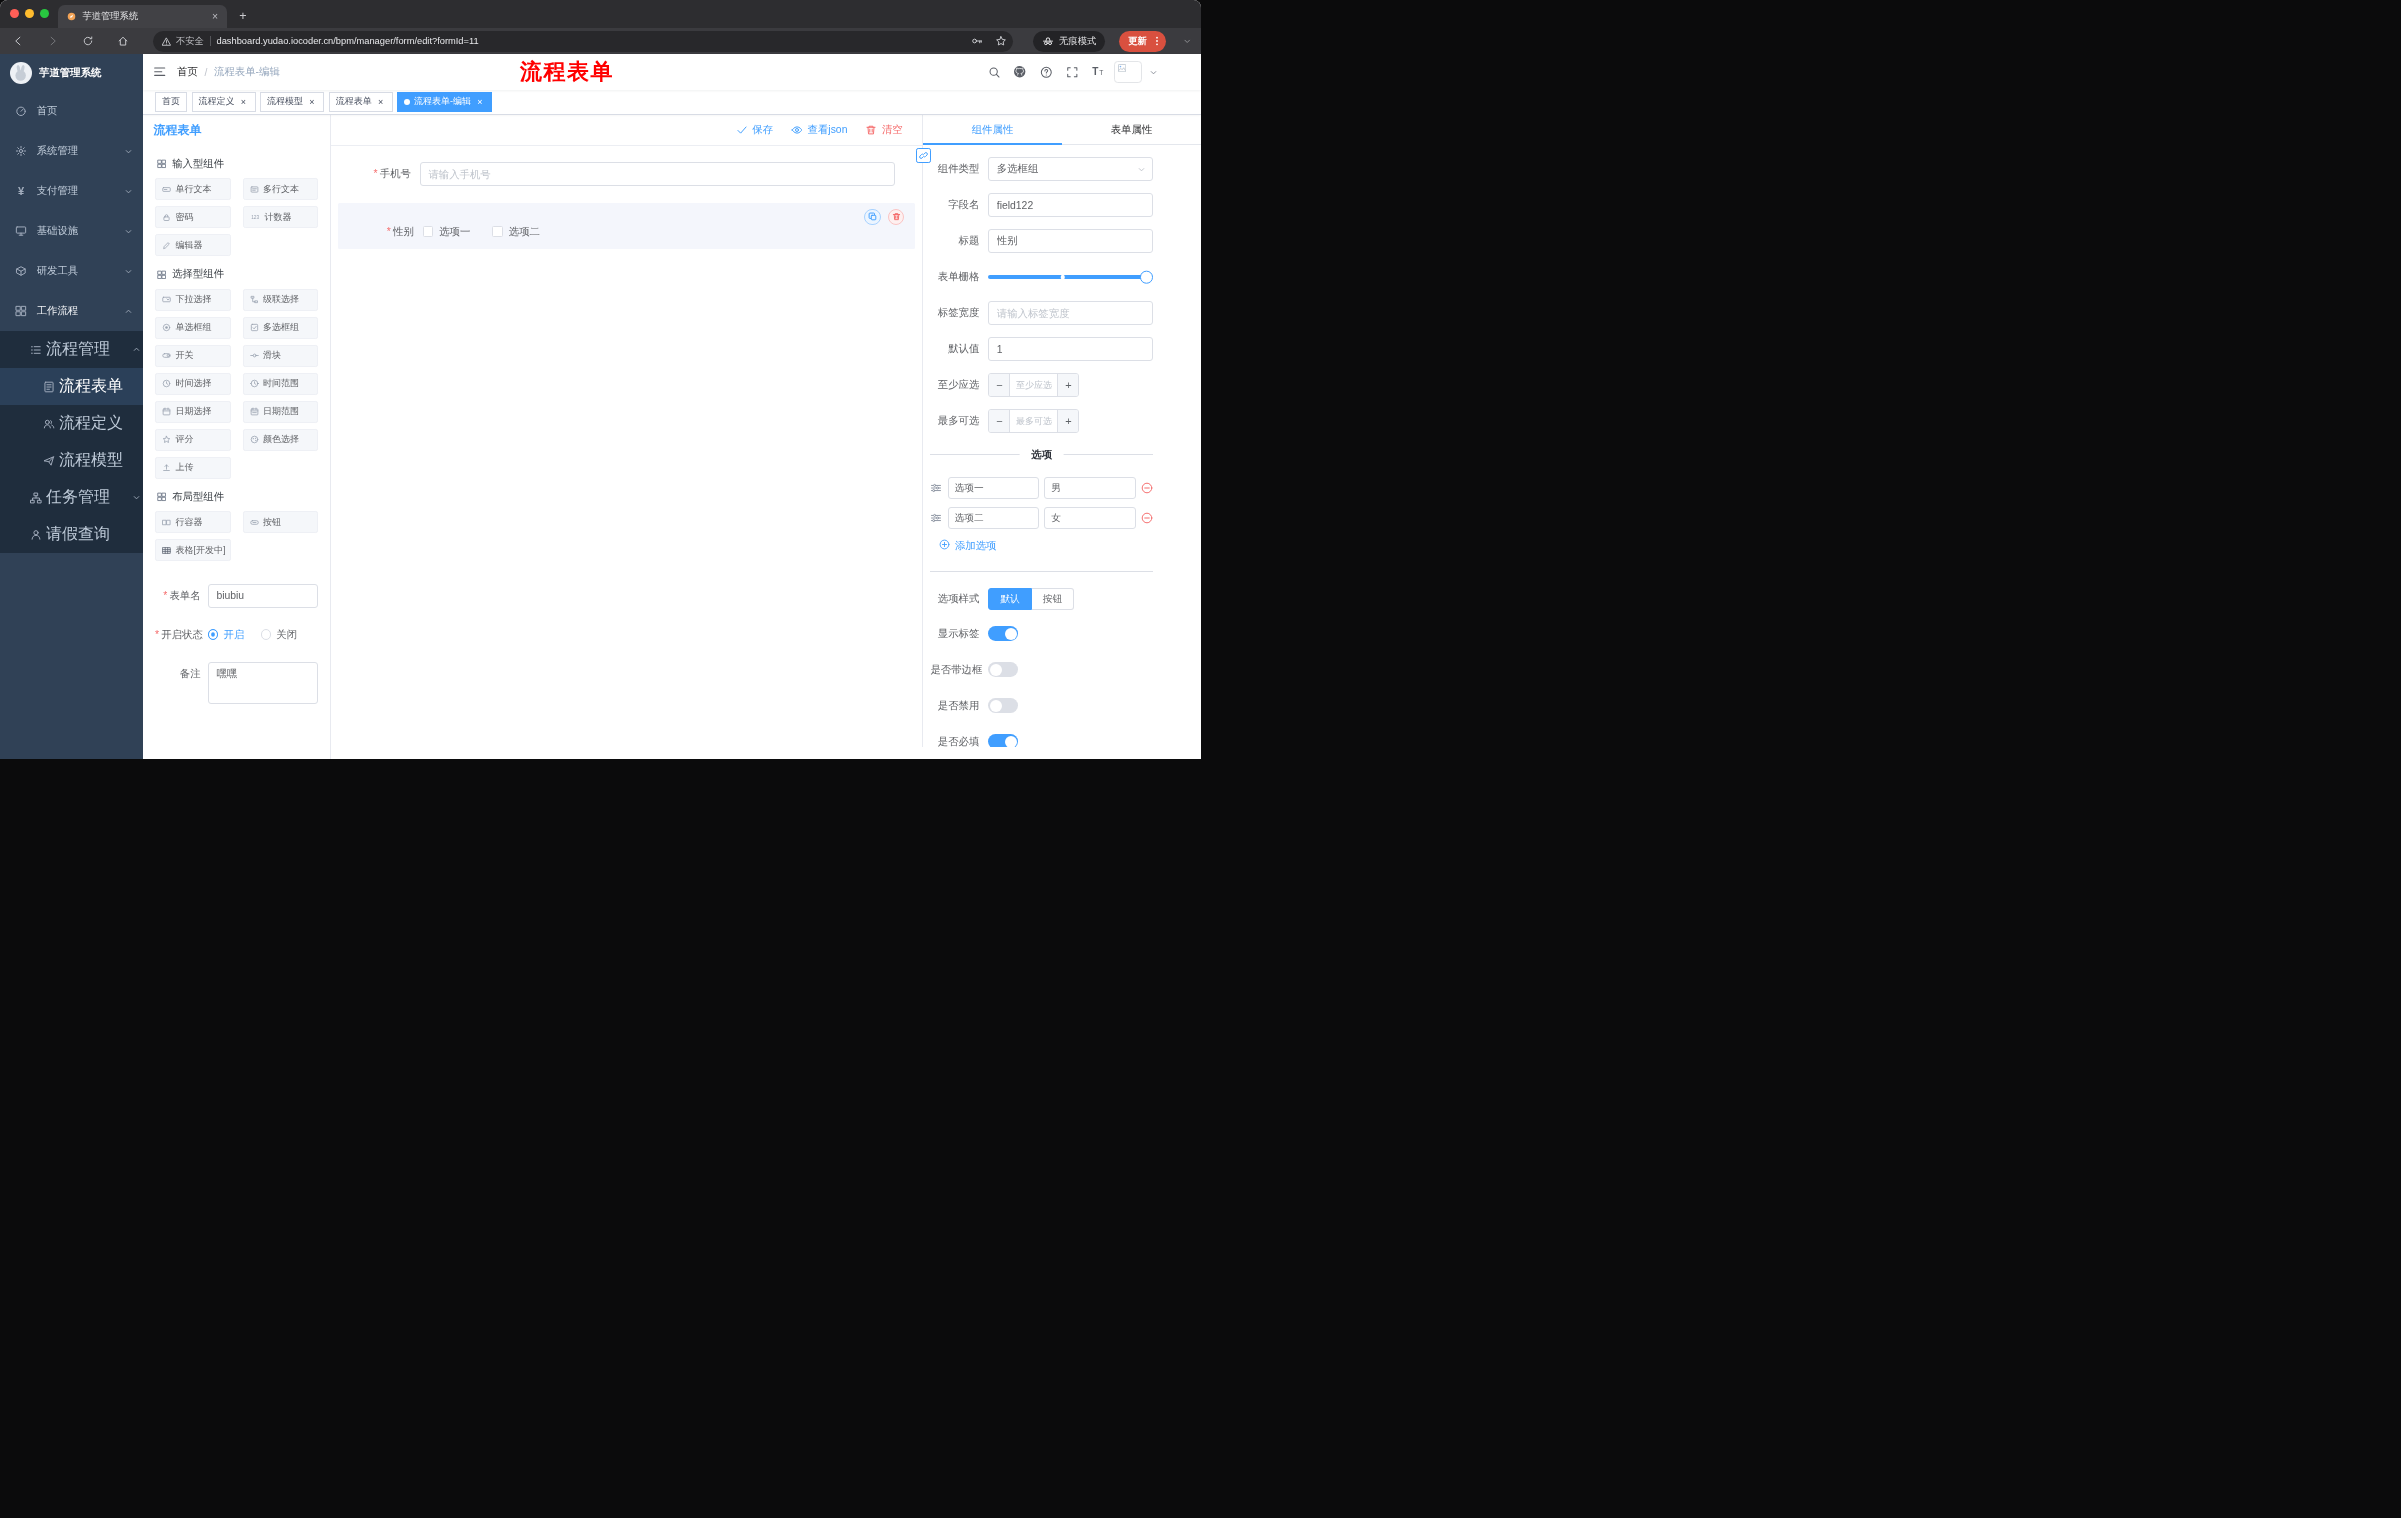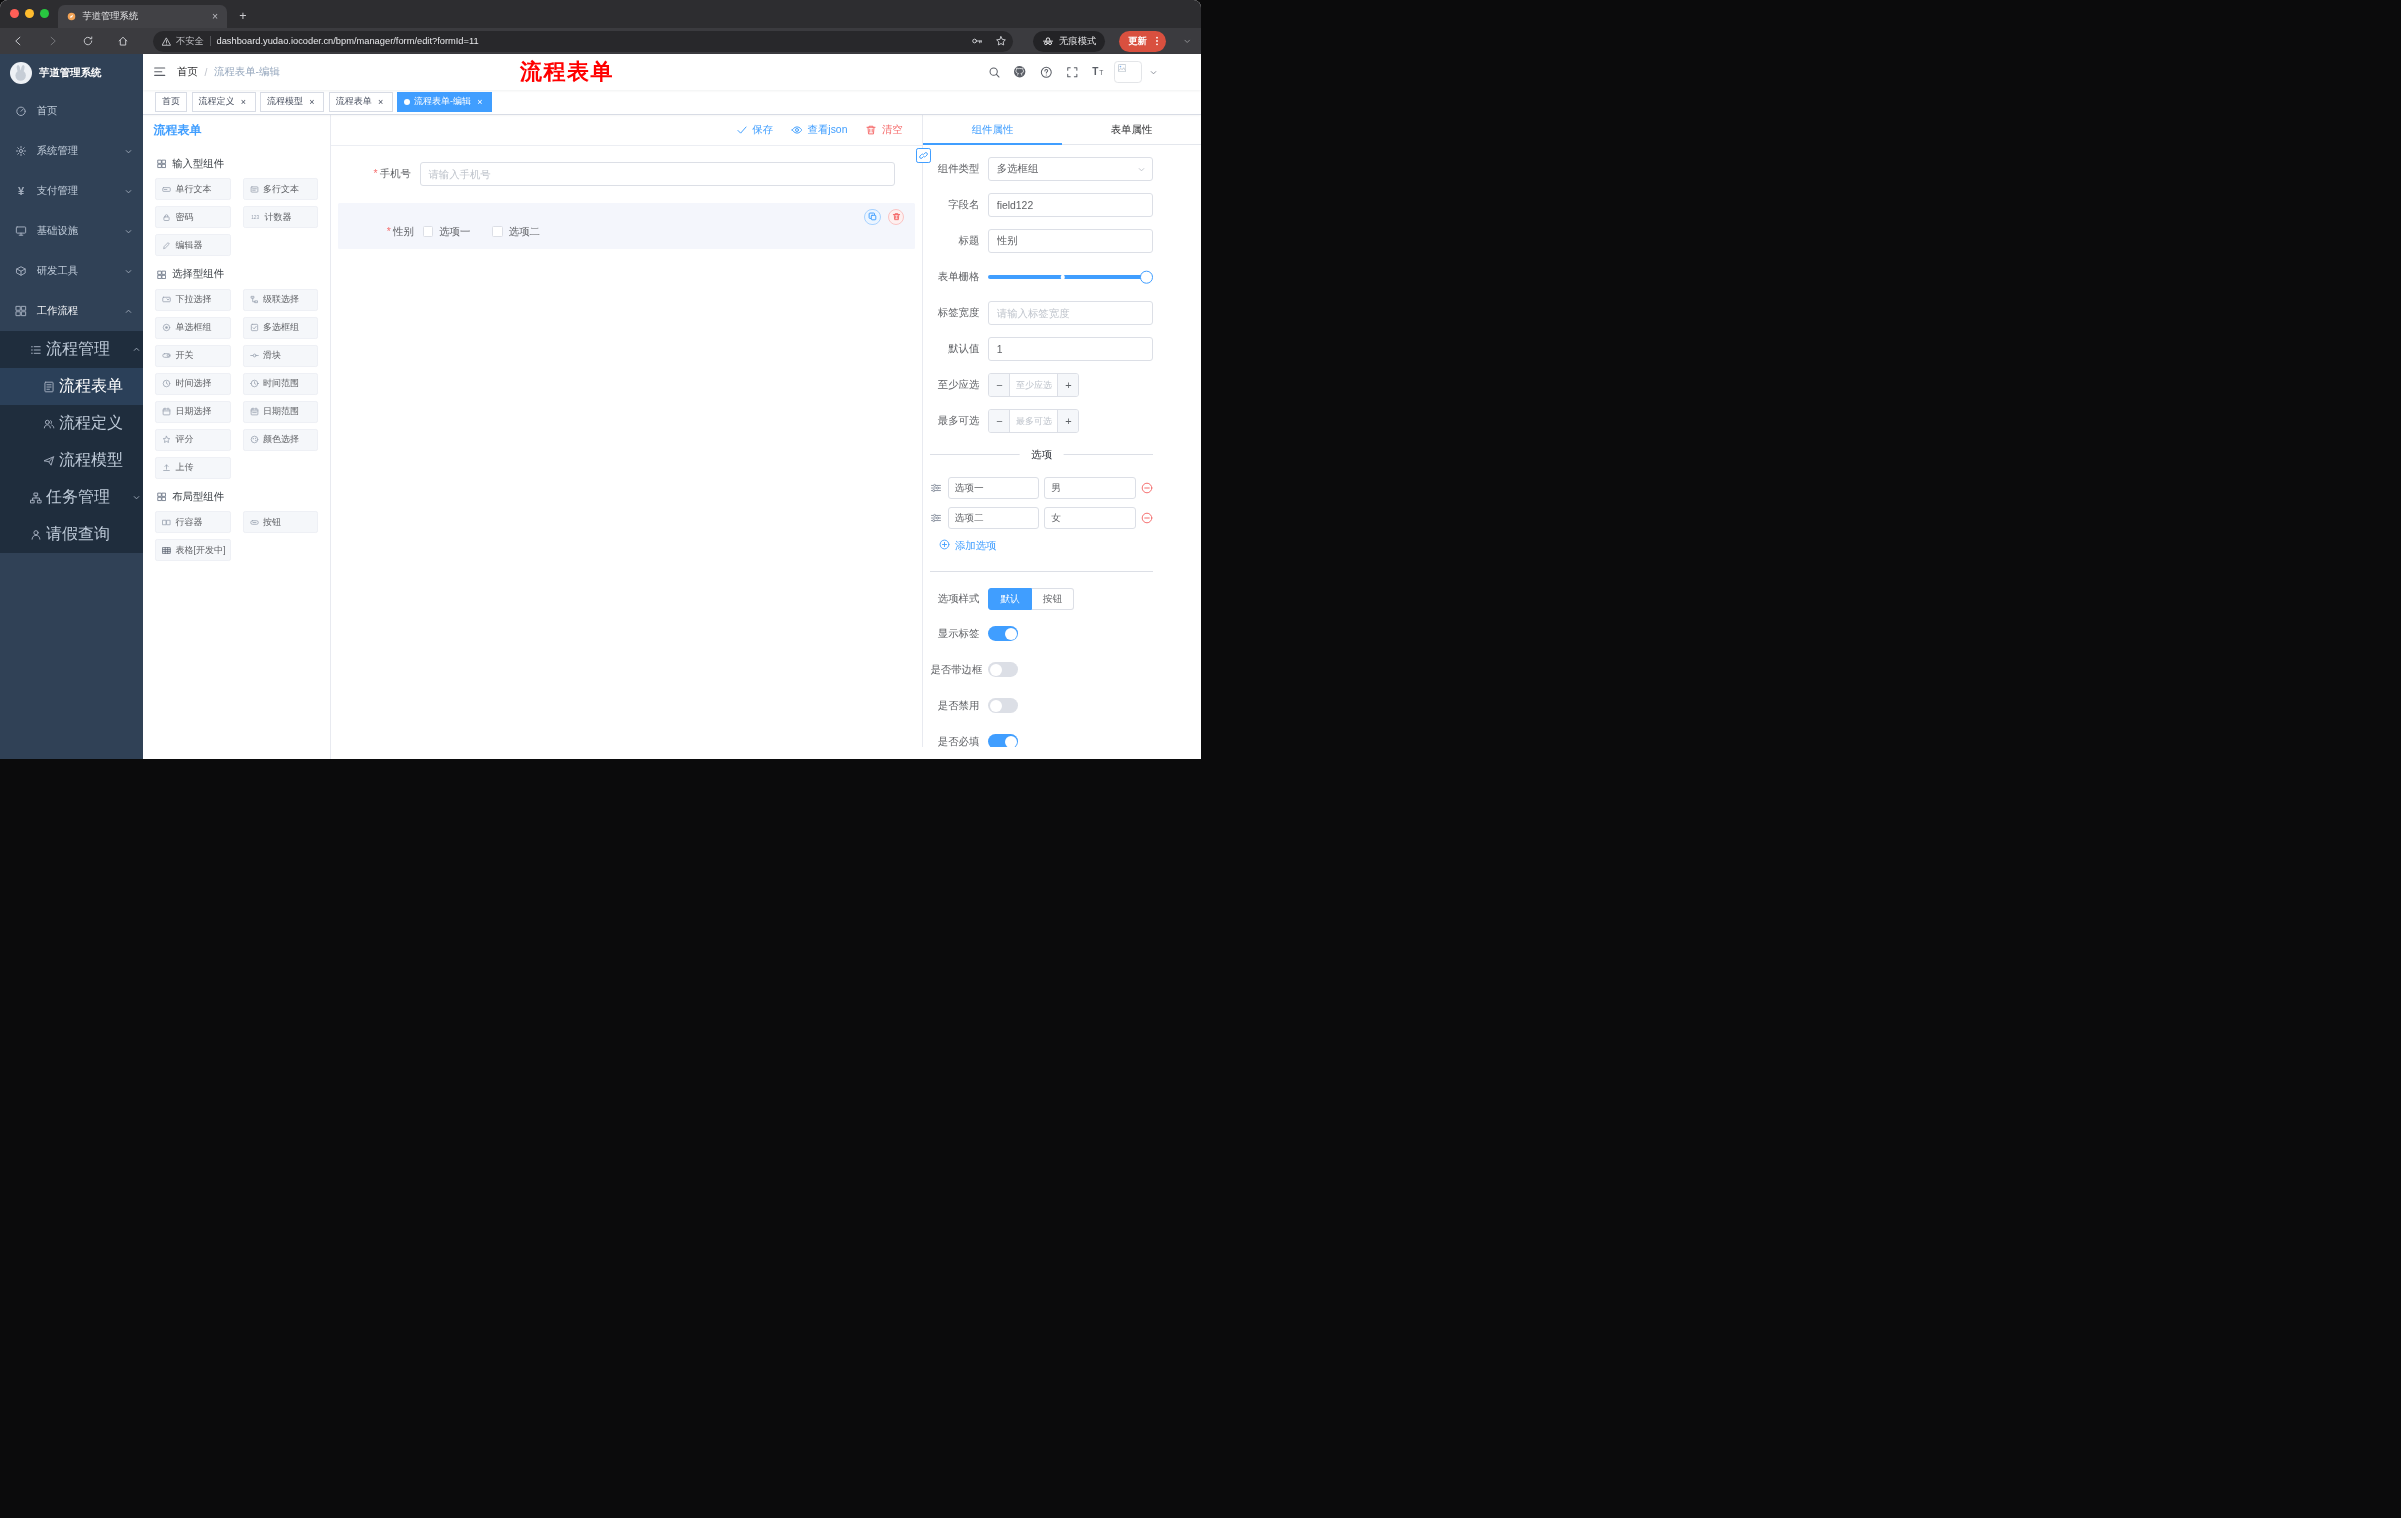--- a/index.html
+++ b/index.html
@@ -123,21 +123,21 @@
 .slider{height:24px;flex:1;display:flex;align-items:center;padding-right:6.7px}
 .slider-rail{position:relative;height:4.5px;flex:1;border-radius:2.2px;background:#409eff}
 .slider-stop{position:absolute;left:47%;top:50%;transform:translate(-50%,-50%);width:4.5px;height:4.5px;border-radius:50%;background:#fff}
 .slider-handle{position:absolute;right:-6.7px;top:50%;transform:translateY(-50%);width:12.6px;height:12.6px;border-radius:50%;background:#fff;border:1.5px solid #409eff;cursor:grab}
 .stepper{display:flex;width:91px;height:24px;border:0.7px solid #dcdfe6;border-radius:3px;overflow:hidden;background:#fff}
 .step-btn{width:21px;flex:none;background:#f5f7fa;color:#5f6368;display:grid;place-items:center;font-size:11px;cursor:pointer}
 .step-btn.minus{border-right:0.7px solid #dcdfe6}
 .step-btn.plus{border-left:0.7px solid #dcdfe6}
 .step-input{flex:1;border:none;text-align:center;font-size:9px;min-width:0;outline:none;font-family:inherit;color:#606266;background:#fff}
 .pdivider{position:relative;border-top:0.7px solid #dcdfe6;margin:21px 0 22px}
-.dtext{position:absolute;left:50%;top:0;transform:translate(-50%,-50%);background:#fff;padding:0 12px;font-size:10.4px;font-weight:normal;color:#2c3038;white-space:nowrap}
+.dtext{position:absolute;left:50%;top:0;transform:translate(-50%,-50%);background:#fff;padding:0 12px;font-size:10.4px;font-weight:bold;color:#2c3038;white-space:nowrap}
 .opt-row{display:flex;align-items:center;gap:5.2px;margin-bottom:8.2px}
 .opt-row .el-input{height:22px;flex:1;min-width:0;padding:0 6px;font-size:9.7px}
 .drag-ic{color:#8f96a3;flex:none;cursor:move}
 .rm-btn{color:#f56c6c;flex:none;cursor:pointer;background:none;border:none;padding:0}
 .add-opt{display:flex;align-items:flex-start;gap:4.5px;color:#409eff;font-size:10.4px;margin:9.7px 0 0 9px;cursor:pointer}
 .hr{border-top:0.7px solid #dcdfe6;margin:18px 0 16.3px}
 .seg{display:flex}
 .seg-btn{height:22px;padding:0 11px;display:flex;align-items:center;font-size:9.7px;border:0.7px solid #dcdfe6;background:#fff;color:#606266;cursor:pointer}
 .seg-btn:first-child{border-radius:3px 0 0 3px}
 .seg-btn:last-child{border-radius:0 3px 3px 0;border-left:none}
@@ -760,20 +760,43 @@
               <svg class="pic" width="9" height="9" viewBox="0 0 12 12" style="color:#5a6270">
                 <g class="ic">
                   <rect x="1" y="2.2" width="10" height="7.6"></rect>
                   <path d="M1 4.8h10M1 7.2h10M4.3 2.2v7.6M7.6 2.2v7.6"></path>
                 </g>
               </svg>
               <span>表格[开发中]</span>
             </div>
         </div>
 
+        <div class="meta-form">
+          <div class="meta-row">
+            <span class="meta-label req">表单名</span>
+            <input class="el-input" value="biubiu" style="">
+          </div>
+          <div class="meta-row">
+            <span class="meta-label req">开启状态</span>
+            <div class="radio-row">
+              <span class="radio checked">
+                  <span class="rdot"></span>
+                  <span>开启</span>
+                </span>
+              <span class="radio">
+                  <span class="rdot"></span>
+                  <span>关闭</span>
+                </span>
+            </div>
+          </div>
+          <div class="meta-row">
+            <span class="meta-label">备注</span>
+            <textarea class="el-textarea" style="">嘿嘿</textarea>
+          </div>
+        </div>
       </div>
     </div>
 
     <div class="canvas-col">
       <div class="canvas-head">
         <span class="head-btn">
           <svg width="12" height="12" viewBox="0 0 16 16">
               <g class="ic" stroke-width="1.6">
                 <path d="M2.6 8.6l3.6 3.6 7.2-8.2"></path>
               </g>

